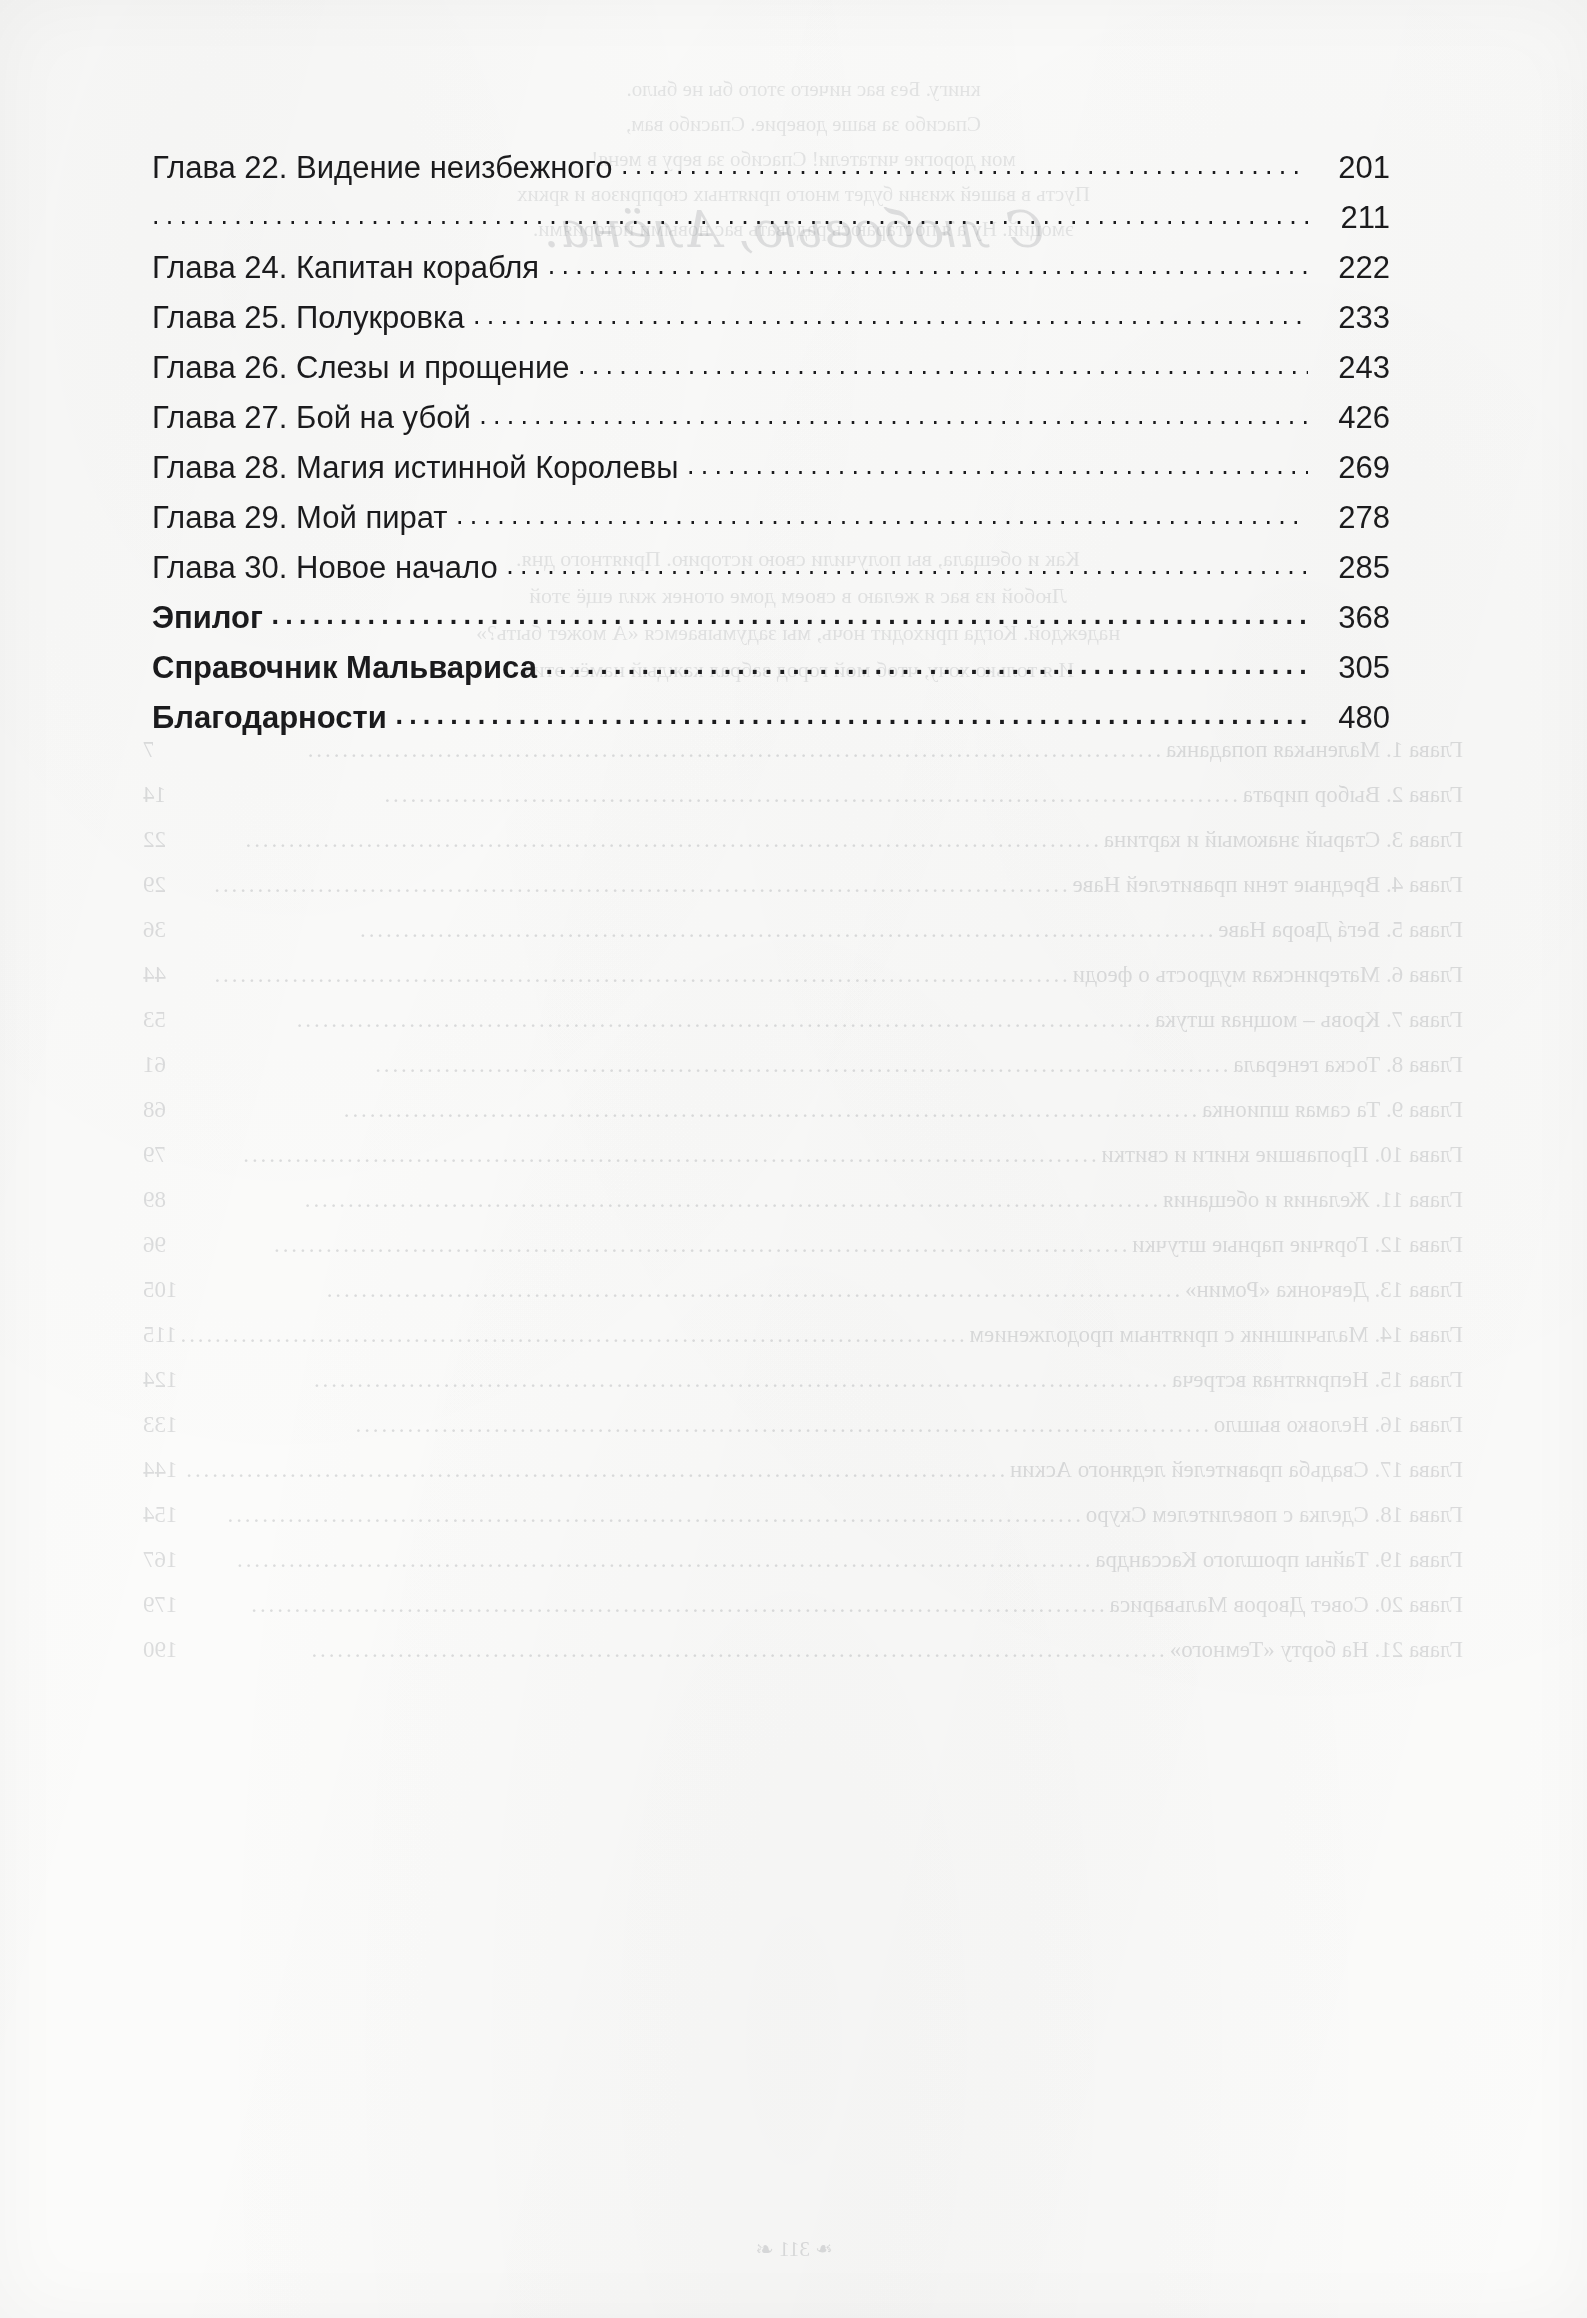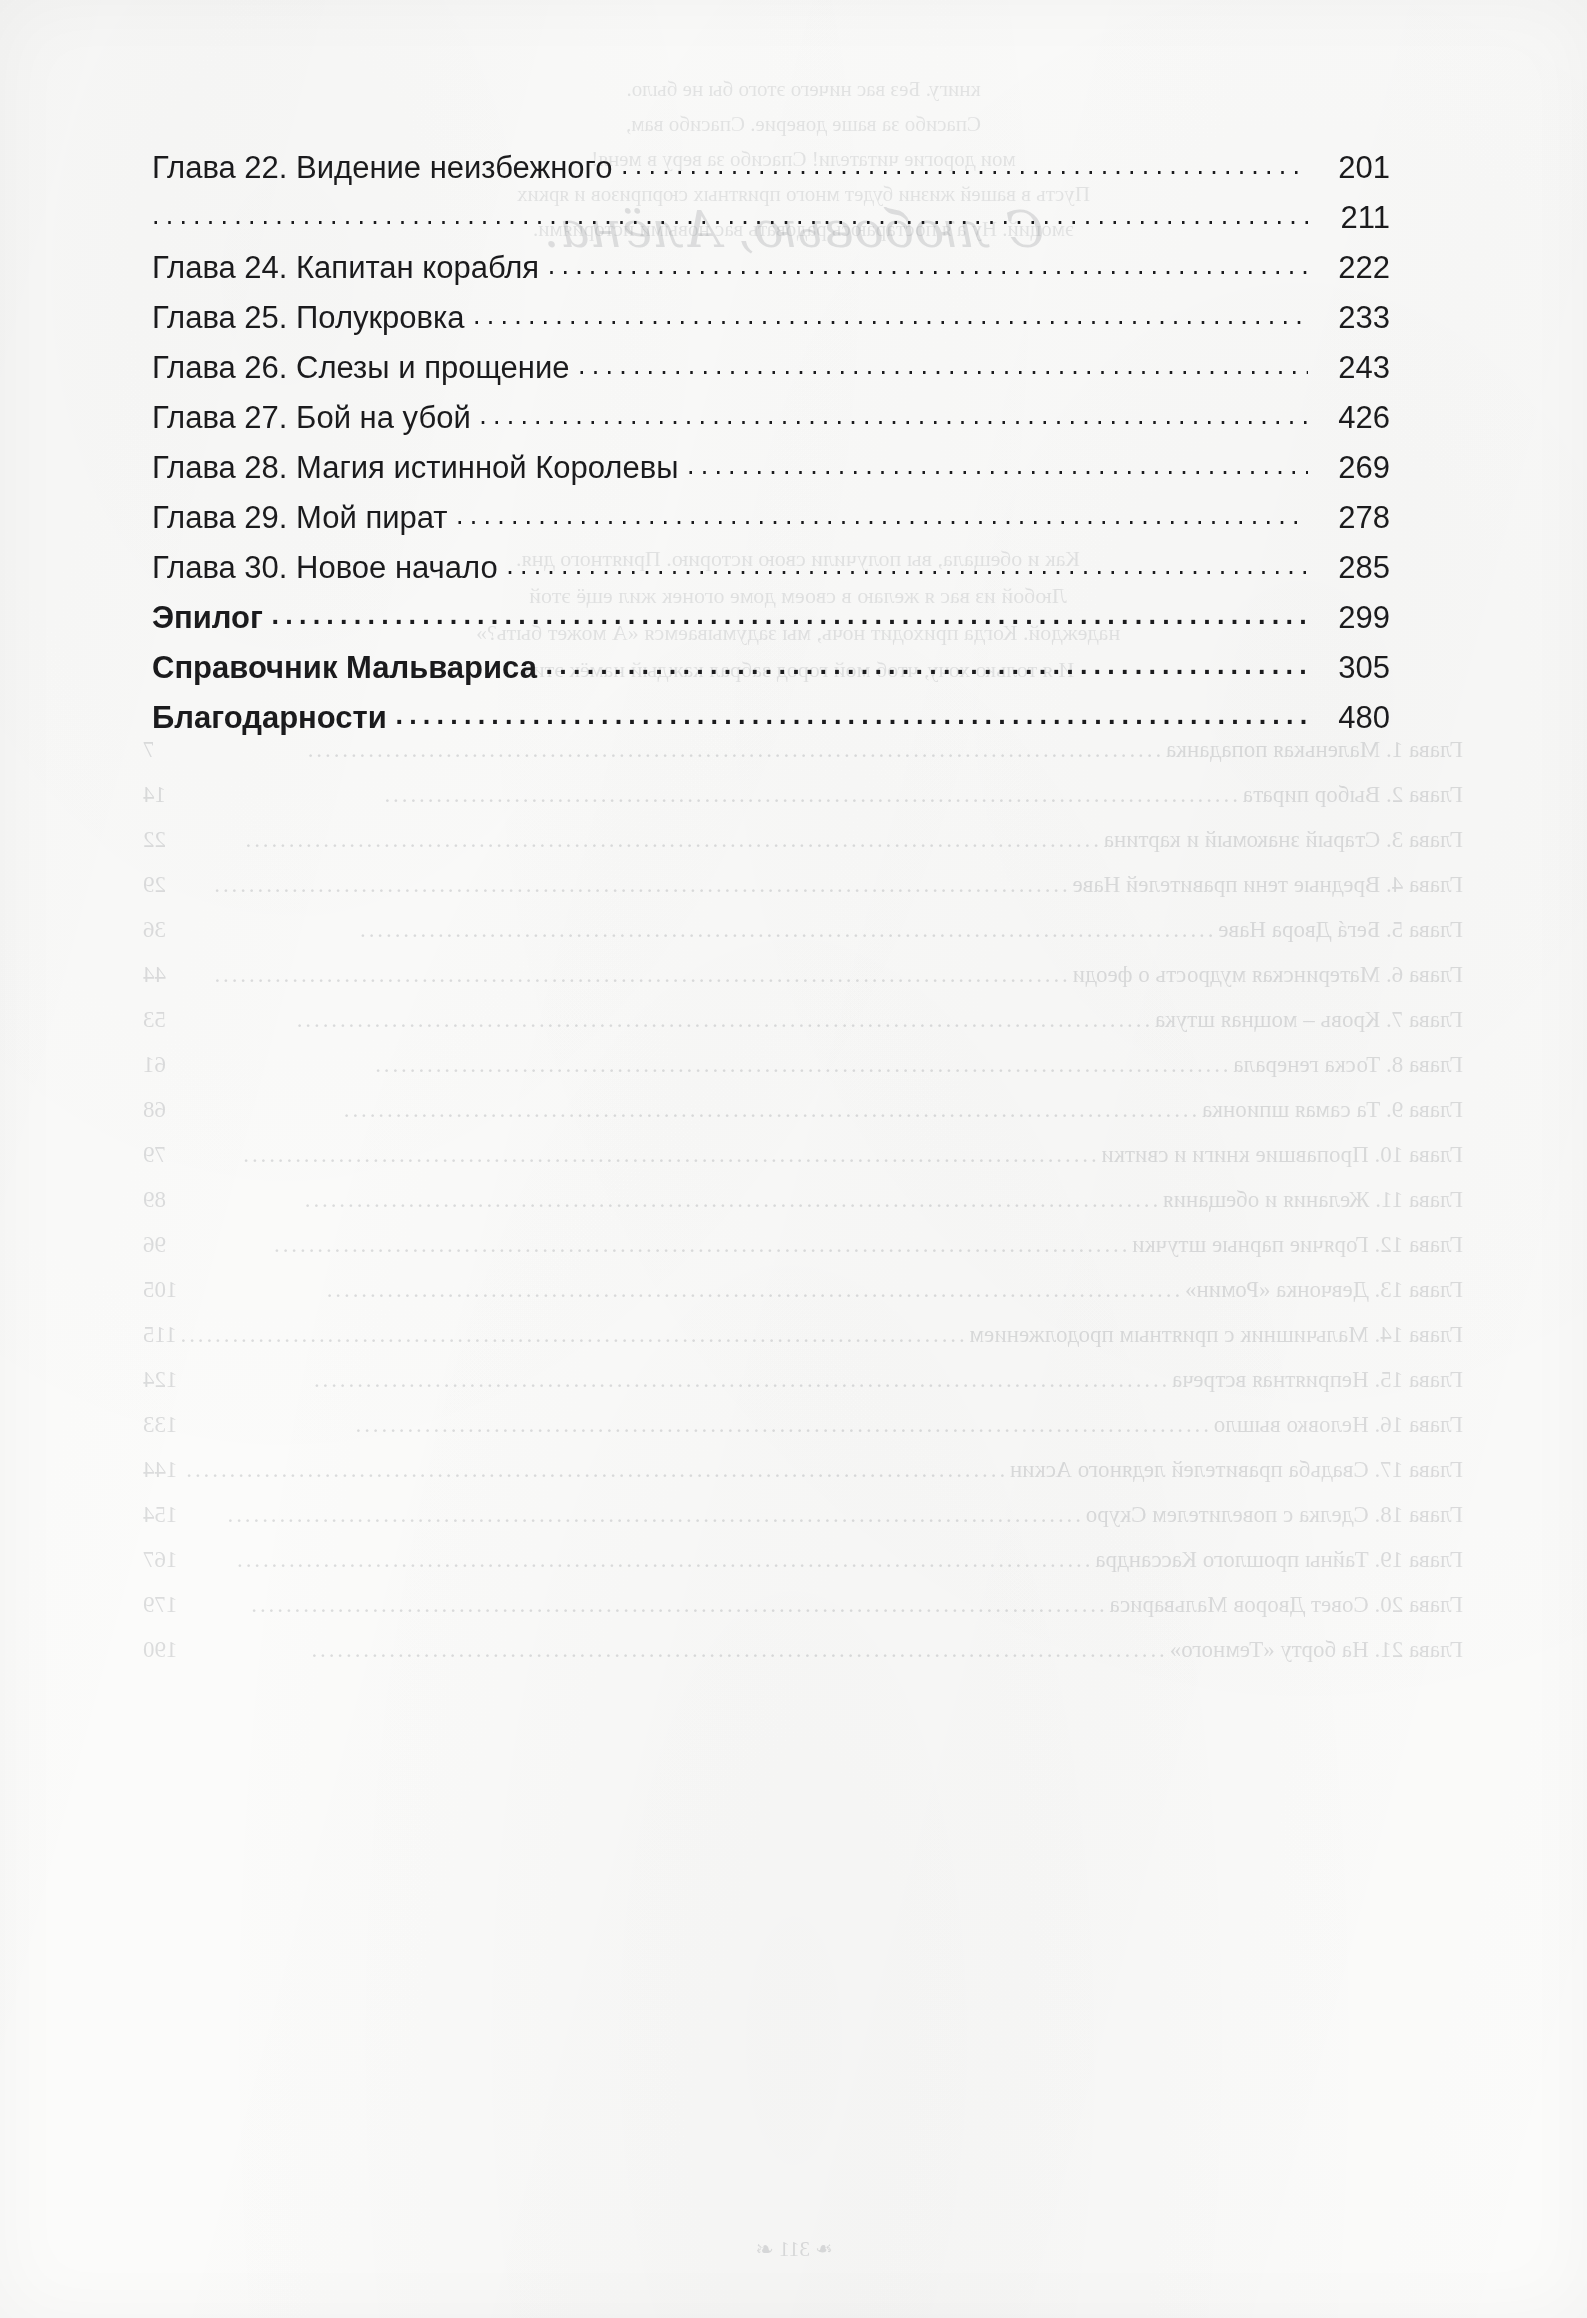--- a/index.html
+++ b/index.html
@@ -356,21 +356,21 @@
         <span class="toc-page">278</span>
       </div>
       <div class="toc-row">
         <span class="toc-title">Глава 30. Новое начало</span>
         <span class="toc-dots">...................................................................................................</span>
         <span class="toc-page">285</span>
       </div>
       <div class="toc-row strong">
         <span class="toc-title">Эпилог</span>
         <span class="toc-dots">...................................................................................................</span>
-        <span class="toc-page">299</span>
+        <span class="toc-page">368</span>
       </div>
       <div class="toc-row strong">
         <span class="toc-title">Справочник Мальвариса</span>
         <span class="toc-dots">...................................................................................................</span>
         <span class="toc-page">305</span>
       </div>
       <div class="toc-row strong">
         <span class="toc-title">Благодарности</span>
         <span class="toc-dots">...................................................................................................</span>
         <span class="toc-page">480</span>

